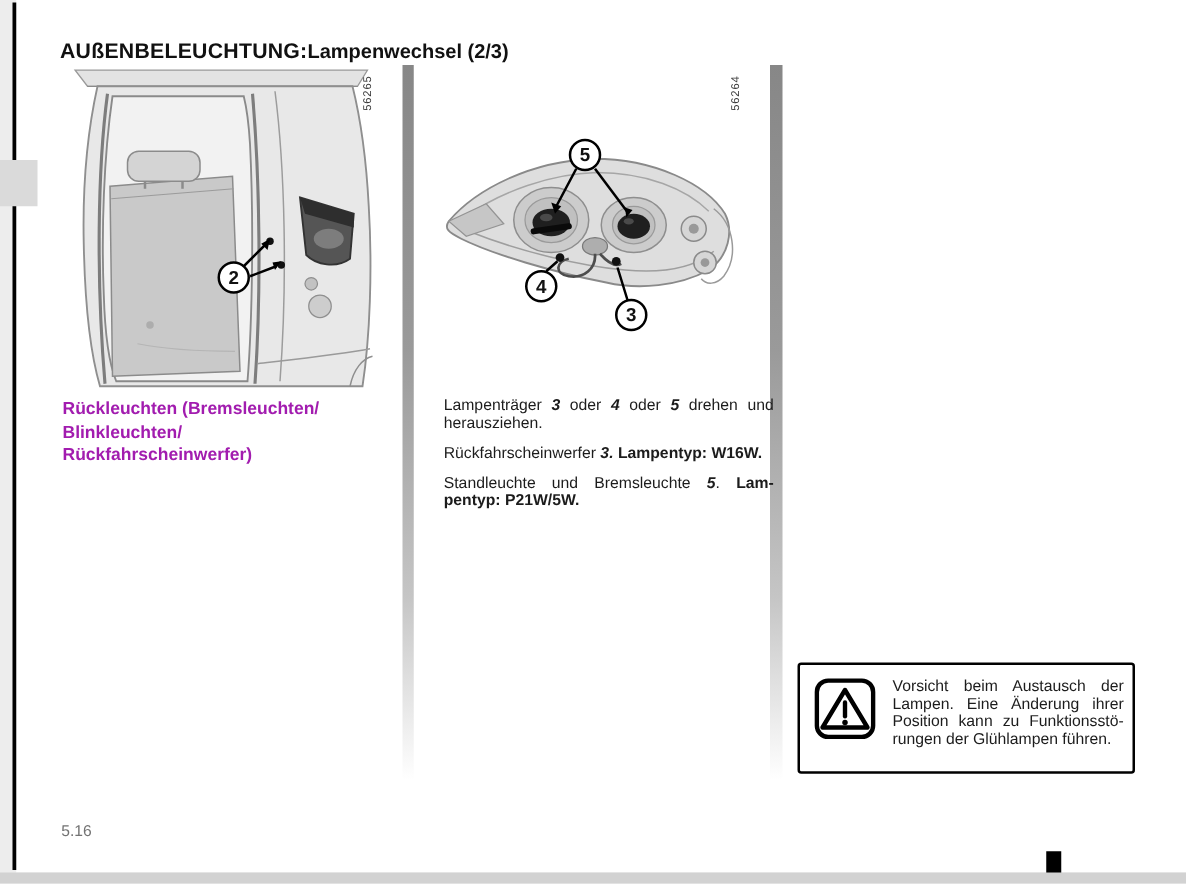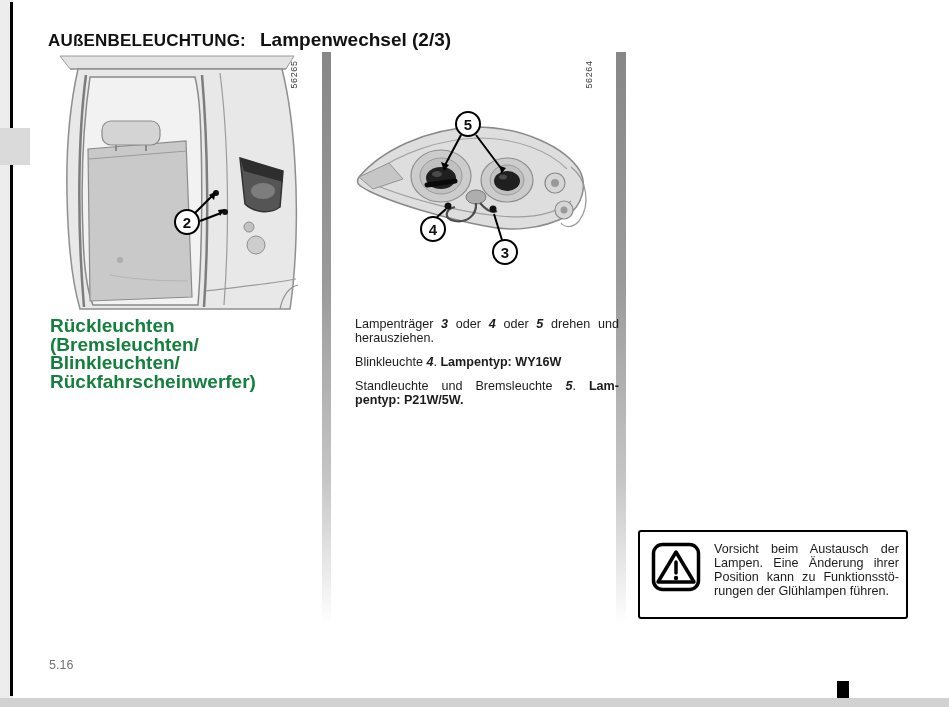--- a/index.html
+++ b/index.html
@@ -6,39 +6,39 @@
   .stage{position:relative;width:949px;height:707px;background:#ededed;
          font-family:"Liberation Sans",sans-serif;color:#111;overflow:hidden;}
   .page{position:absolute;left:13px;top:0;width:936px;height:698px;background:#ffffff;}
   .spine{position:absolute;left:10px;top:2px;width:3px;height:694px;background:#000;z-index:2;}
   .tab{position:absolute;left:0;top:128px;width:30px;height:37px;background:#dadada;z-index:3;}
   .bottom-strip{position:absolute;left:0;top:698px;width:949px;height:9px;background:#d2d2d2;z-index:4;}
   .marker{position:absolute;left:837px;top:681px;width:12px;height:19px;background:#000;z-index:3;}
 
   .title{position:absolute;left:48px;top:17px;margin:0;white-space:nowrap;z-index:1;}
   .t-main{font-size:17px;font-weight:bold;letter-spacing:.2px;margin-top:32px;}
-  .t-sub{font-size:19px;font-weight:bold;margin-left:14px;}
+  .t-sub{font-size:16px;font-weight:bold;margin-left:0;}
 
   .fig{position:absolute;width:252px;height:256px;}
   .fig-left{left:50px;top:55px;}
   .fig-right{left:345px;top:55px;}
   .fig svg{position:absolute;left:0;top:0;}
   .callout{position:absolute;width:26px;height:26px;border:2.5px solid #000;border-radius:50%;
            background:#fff;display:flex;align-items:center;justify-content:center;
            font-weight:bold;font-size:15px;z-index:2;box-sizing:border-box;line-height:1;}
   .fig-id{position:absolute;left:223px;top:13px;width:44px;height:13px;transform:rotate(-90deg);
           font-size:9px;color:#3a3a3a;text-align:center;letter-spacing:.6px;}
 
   .sep{position:absolute;top:52px;height:572px;
        background:linear-gradient(to bottom,#878787 0%,#9a9a9a 40%,#c6c6c6 75%,rgba(237,237,237,0) 100%);}
   .sep1{left:322px;width:9px;}
   .sep2{left:616px;width:10px;}
 
   .col-heading{position:absolute;left:50px;top:317px;width:268px;margin:0;
-               font-size:19px;font-weight:bold;line-height:18.5px;white-space:pre-line;color:#15803d;}
+               font-size:14px;font-weight:bold;line-height:18.5px;white-space:pre-line;color:#a21caf;}
   .body{margin:0;font-size:12.6px;line-height:13.9px;text-align:justify;color:#1c1c1c;}
   .left-para{position:absolute;left:50px;top:378px;width:253px;}
   .num{font-weight:bold;font-style:italic;}
   .b{font-weight:bold;}
   .right-col{position:absolute;left:345px;top:318px;width:264px;margin-left:10px;}
   .right-col p{margin:0 0 10px 0;}
 
   .warning{position:absolute;left:638px;top:530px;width:270px;height:89px;border:2.5px solid #000;
            border-radius:3px;background:#fff;box-sizing:border-box;}
   .warn-icon{position:absolute;left:11px;top:10px;}
@@ -141,21 +141,21 @@
   <div class="sep sep1"></div>
   <div class="sep sep2"></div>
 
   <h2 class="col-heading">Rückleuchten (Bremsleuchten/
 Blinkleuchten/
 Rückfahrscheinwerfer)</h2>
 
 
   <div class="right-col">
     <p class="body"><span>Lampenträger </span><span class="num">3</span><span> oder </span><span class="num">4</span><span> oder </span><span class="num">5</span><span> drehen und herausziehen.</span></p>
-    <p class="body"><span>Blinkleuchte </span><span class="num">4</span><span>. </span><span class="b">Lampentyp: WY16W</span></p>
+    <p class="body"><span>Rückfahrscheinwerfer </span><span class="num">3.</span><span class="b"> Lampentyp: W16W.</span></p>
     <p class="body"><span>Standleuchte und Bremsleuchte </span><span class="num">5</span><span>. </span><span class="b">Lam­pentyp: P21W/5W.</span></p>
   </div>
 
   <div class="warning">
     <svg class="warn-icon" width="50" height="50" viewBox="0 0 50 50">
       <rect x="2.5" y="2.5" width="45" height="45" rx="9" fill="#fff" stroke="#000" stroke-width="3.5"></rect>
       <path d="M25,10 L43,40 L7,40 Z" fill="none" stroke="#000" stroke-width="3.5" stroke-linejoin="round"></path>
       <path d="M25,20 L25,31" stroke="#000" stroke-width="3.5" stroke-linecap="round"></path>
       <circle cx="25" cy="36" r="2.2" fill="#000"></circle>
     </svg>

